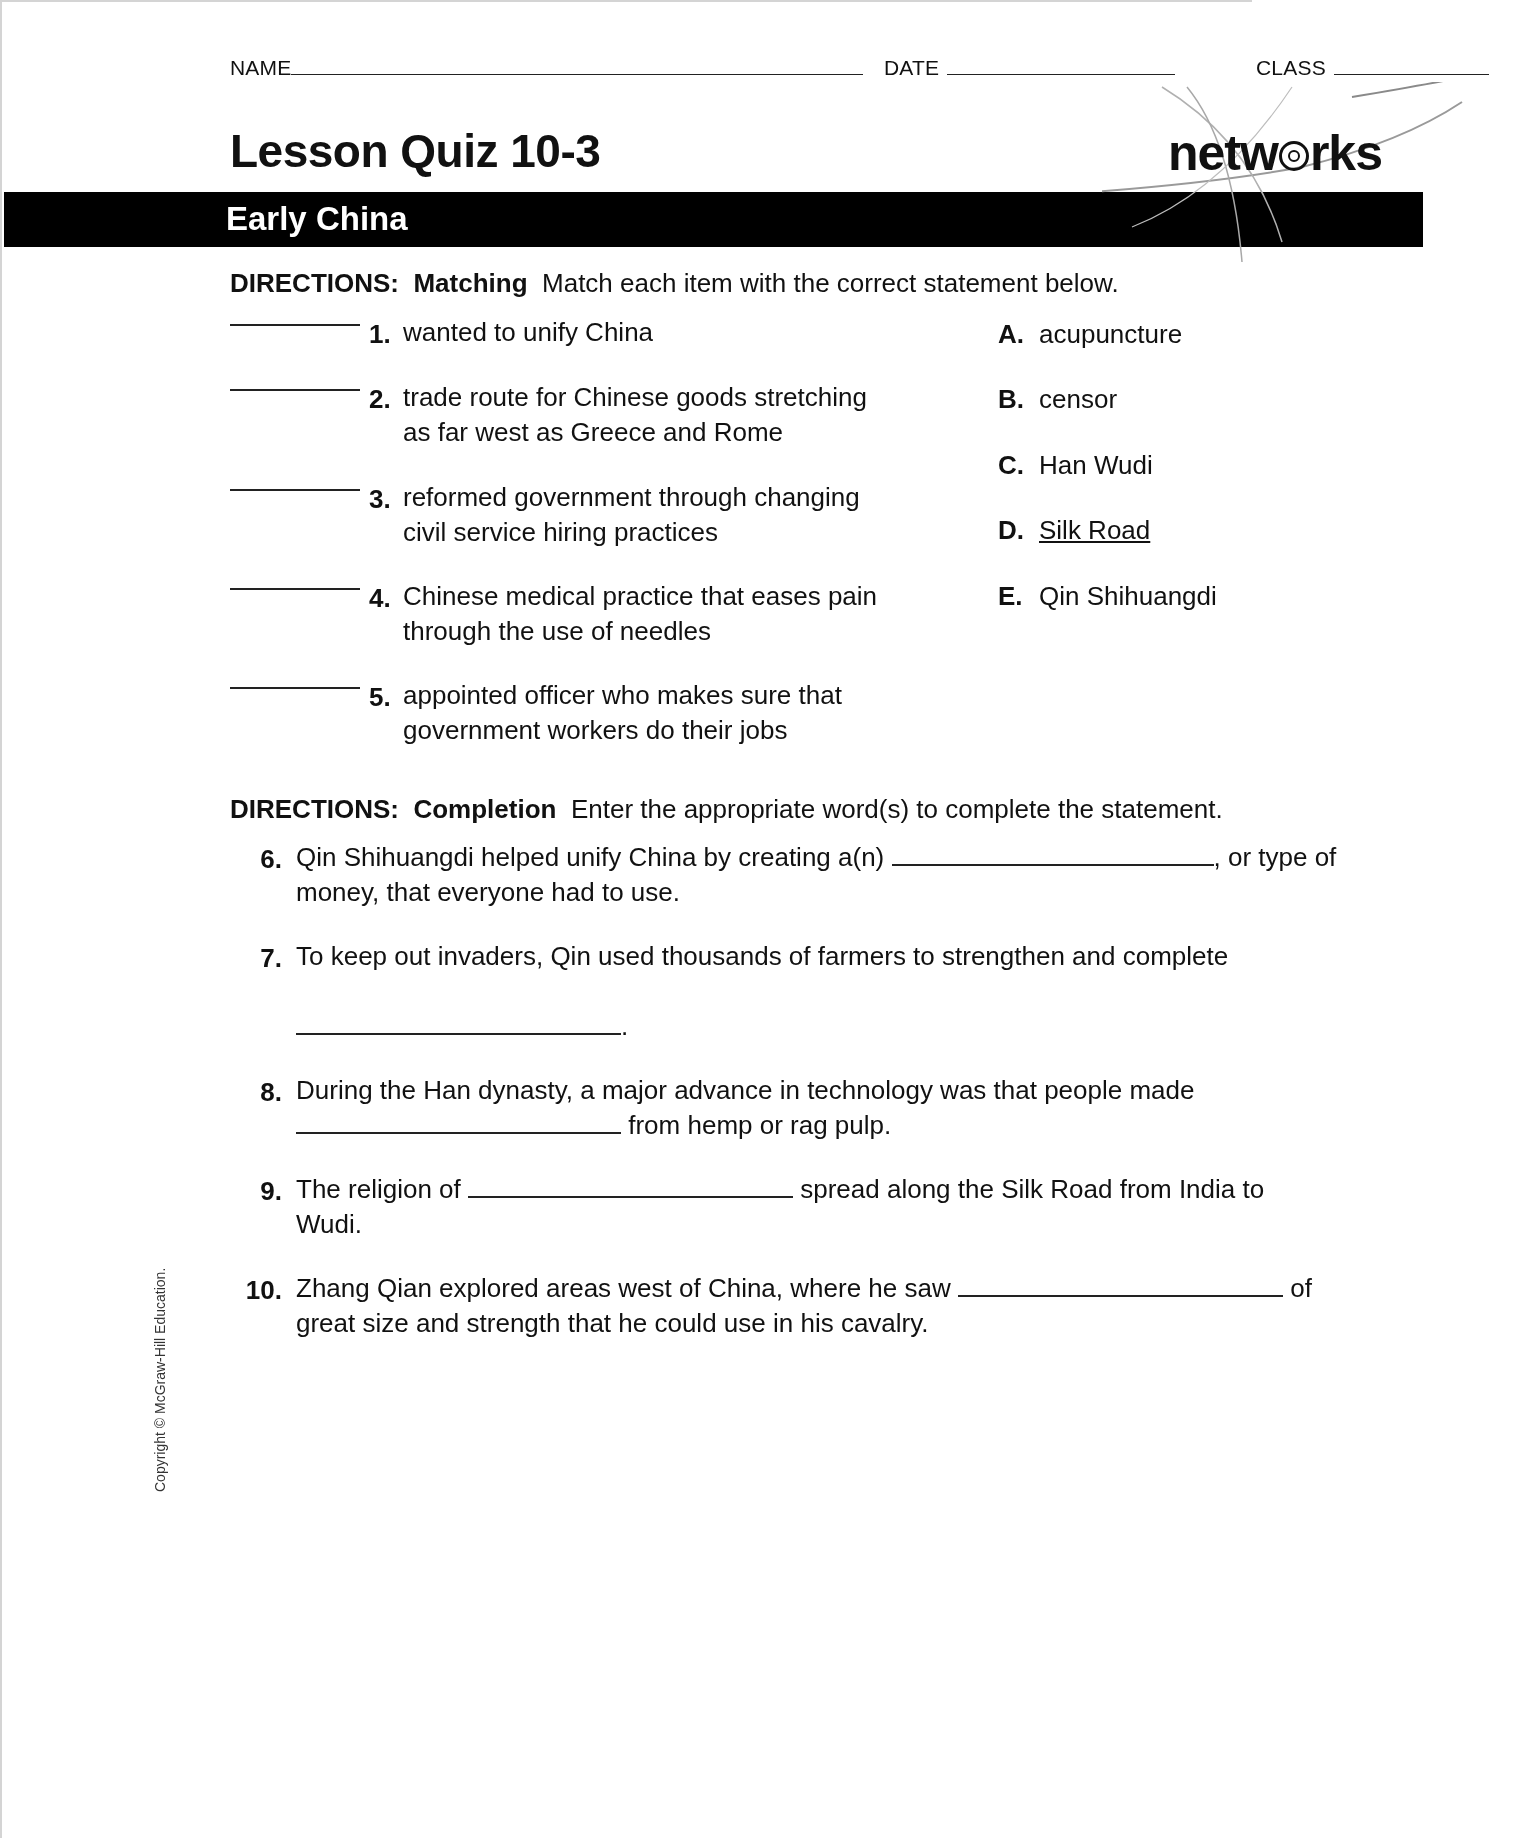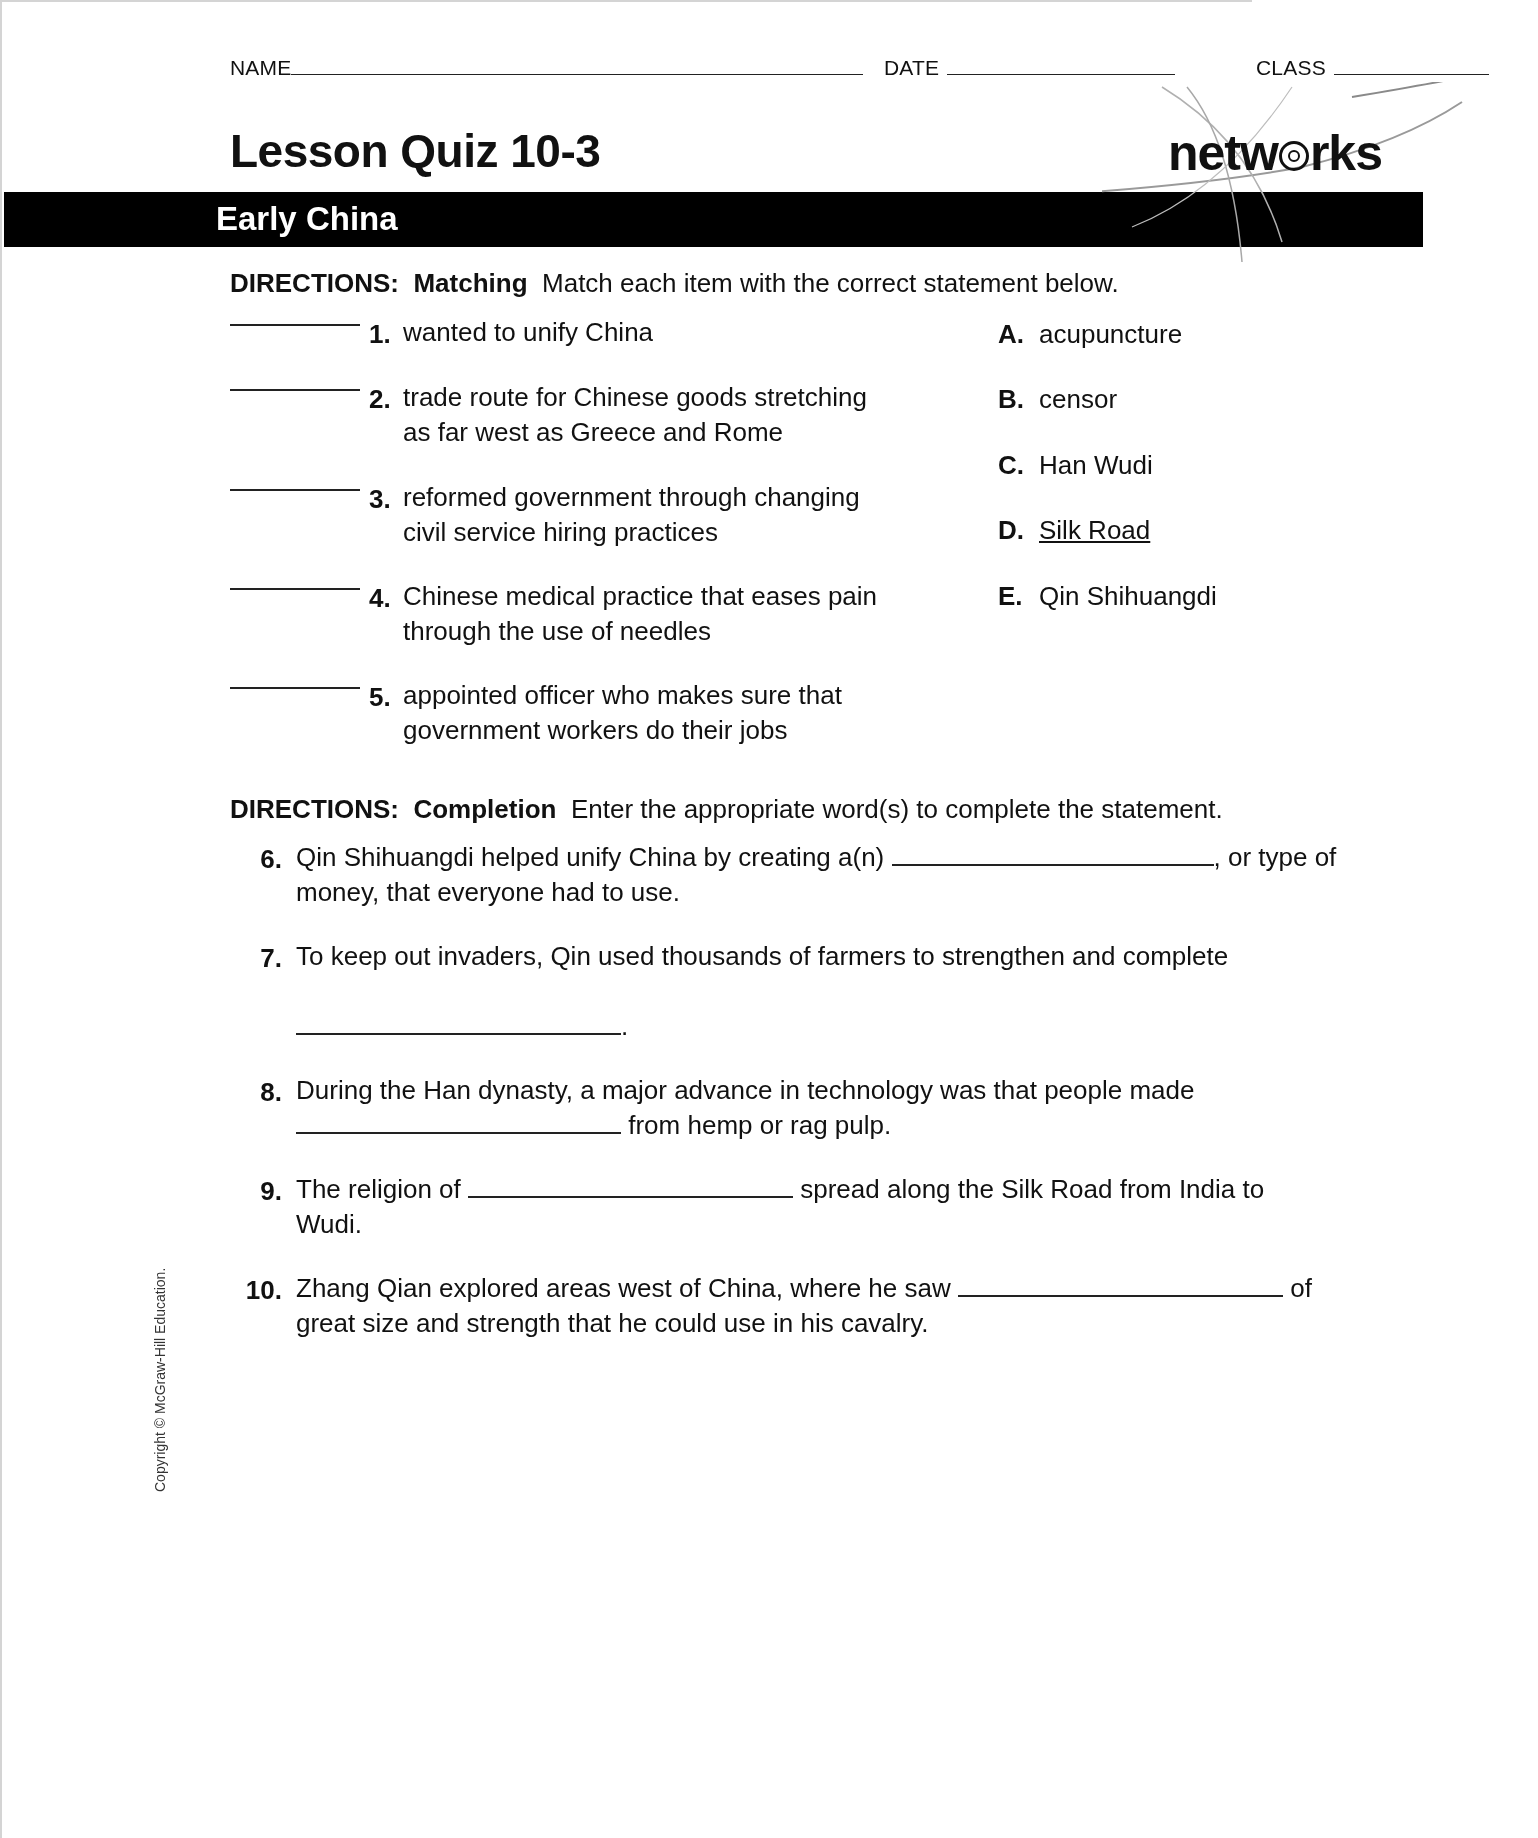--- a/index.html
+++ b/index.html
@@ -14,21 +14,21 @@
   .hdr .line { display: inline-block; border-bottom: 1.5px solid #222; height: 20px; vertical-align: baseline; margin-left: 2px; }
 
   .title { left: 228px; top: 122px; font-size: 46px; font-weight: bold; letter-spacing: -0.5px; }
   .brand { left: 1166px; top: 122px; font-size: 50px; font-weight: bold; letter-spacing: -1px; }
   .brand .o { display: inline-block; width: 30px; height: 30px; border: 3px solid #111; border-radius: 50%;
               position: relative; vertical-align: -1px; margin: 0 1px; box-sizing: border-box; }
   .brand .o::after { content: ""; position: absolute; left: 6px; top: 6px; width: 12px; height: 12px;
               border: 2.5px solid #111; border-radius: 50%; box-sizing: border-box; }
 
   .bar { position: absolute; left: 2px; top: 190px; width: 1419px; height: 55px; background: #000; }
-  .subtitle { left: 214px; top: 198px; font-size: 33px; font-weight: bold; color: #fff; }
+  .subtitle { left: 224px; top: 198px; font-size: 33px; font-weight: bold; color: #fff; }
   .arcs { position: absolute; left: 1100px; top: 80px; width: 420px; height: 190px; pointer-events: none; }
 
   .dir { left: 228px; font-size: 26px; }
   .dir b { font-weight: bold; }
 
   .blank { position: absolute; left: 228px; width: 130px; border-bottom: 2px solid #222; }
   .mnum { position: absolute; left: 367px; font-size: 26px; font-weight: bold; }
   .mtext { position: absolute; left: 401px; font-size: 26px; line-height: 35px; white-space: pre-line; }
 
   .alet { position: absolute; left: 996px; font-size: 26px; font-weight: bold; }

